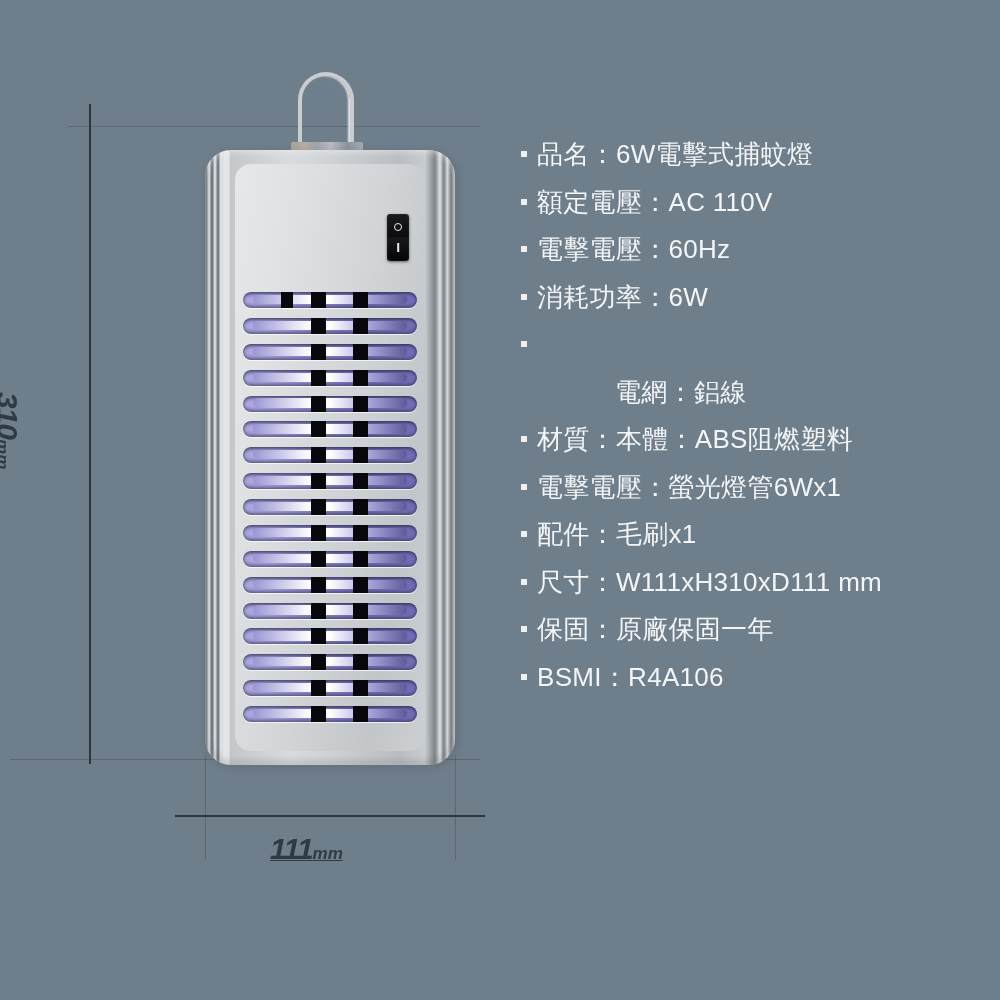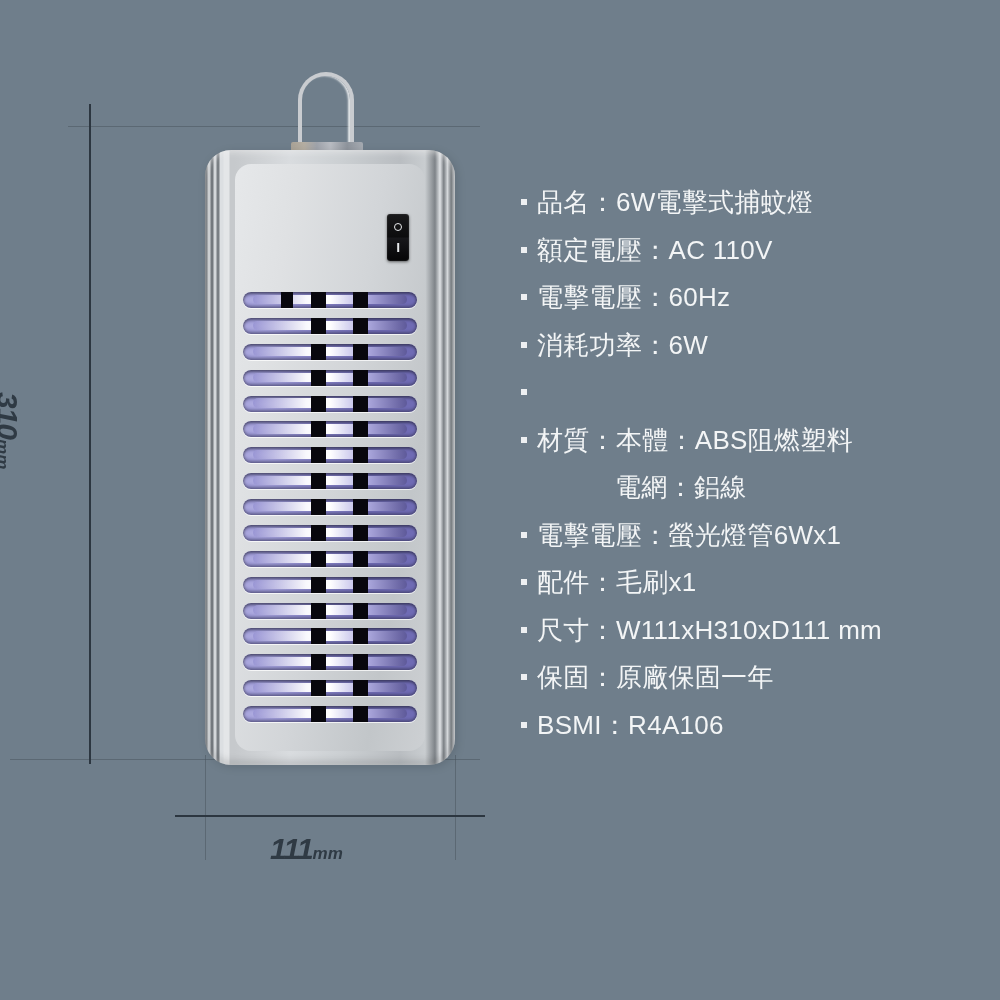--- a/index.html
+++ b/index.html
@@ -45,21 +45,21 @@
   }
   .dim-label .num { font-size:30px; }
   .dim-label .unit { font-size:17px; letter-spacing:0px; }
 
   #dim-height-label {
     left:24px; top:392px;
     transform:rotate(90deg);
     transform-origin:left top;
   }
   #dim-width-label {
-    left:270px; top:832px;
+    left:270px; top:832px;text-decoration:underline;
   }
 
   
   #product {
     position:absolute;
     left:205px; top:140px;
     width:250px; height:625px;
   }
 
   
@@ -192,21 +192,20 @@
   }
   .slot .bar-a { left:39%;  width:8.5%; }
   .slot .bar-b { left:63%;  width:9%;   }
   .slot .bar-c { left:22%;  width:7%;   }
 
   
   #specs {
     position:absolute;
     left:521px; top:134px;
     width:470px;
-    margin-top:48px;
   }
   .spec-row {
     display:flex;
     align-items:flex-start;
     height:47.5px;
   }
   .spec-bullet {
     flex:0 0 auto;
     width:6px; height:6px;
     background:#eef0f2;
@@ -364,28 +363,28 @@
         <span class="spec-bullet"></span>
         <span class="spec-text">電擊電壓：60Hz</span>
       </div>
       <div class="spec-row">
         <span class="spec-bullet"></span>
         <span class="spec-text">消耗功率：6W</span>
       </div>
       <div class="spec-row">
         <span class="spec-bullet"></span>
       </div>
+      <div class="spec-row sub">
+        <span class="spec-bullet"></span>
+        <span class="spec-text">電網：鋁線</span>
+      </div>
       <div class="spec-row">
         <span class="spec-bullet"></span>
         <span class="spec-text">材質：本體：ABS阻燃塑料</span>
       </div>
-      <div class="spec-row sub">
-        <span class="spec-bullet"></span>
-        <span class="spec-text">電網：鋁線</span>
-      </div>
       <div class="spec-row">
         <span class="spec-bullet"></span>
         <span class="spec-text">電擊電壓：螢光燈管6Wx1</span>
       </div>
       <div class="spec-row">
         <span class="spec-bullet"></span>
         <span class="spec-text">配件：毛刷x1</span>
       </div>
       <div class="spec-row">
         <span class="spec-bullet"></span>

